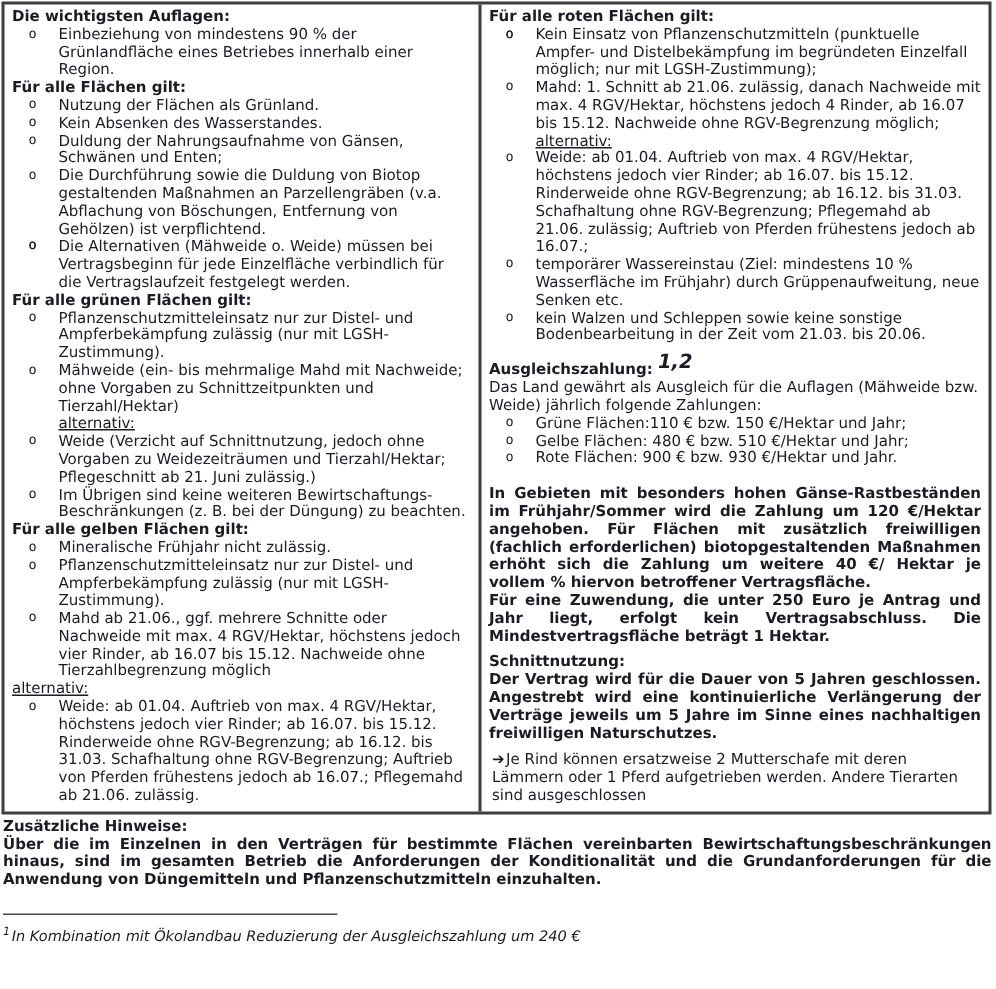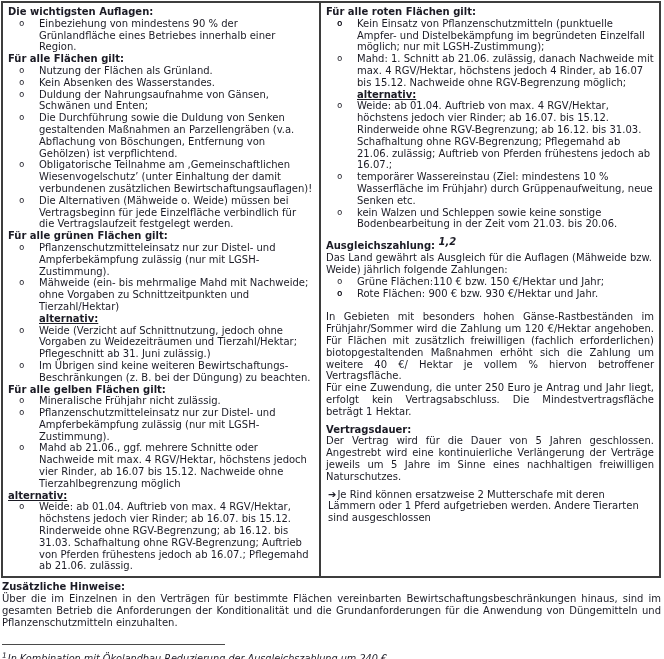--- a/index.html
+++ b/index.html
@@ -12,29 +12,29 @@
   }
   .table {
     display: flex; align-items: stretch;
     width: 660px; margin: 1px 16px 0 1px;
     border: 2px solid #3d3d3d;
   }
   .cell { padding: 3px 5px 4px 5px; }
   .cell.left  { width: 318px; border-right: 2px solid #3d3d3d; }
   .cell.right { flex: 1; }
   .h { font-weight: bold; }
-  .h sup.supit { font-style: italic; font-weight: bold; font-size: 10px; }
+  .h sup.supit { font-style: italic; font-weight: bold; font-size: 13px; }
   .li { position: relative; padding-left: 31px; }
   .li .m {
     position: absolute; left: 11px; top: 0;
     font-family: "DejaVu Sans Mono", monospace; font-size: 9px;
   }
-  .alt .u { text-decoration: underline; font-weight: bold; }
+  .alt .u { text-decoration: underline; }
   .alt.ind { padding-left: 31px; }
-  .p.j { text-align: justify; }
+  .p.j { text-align: justify; font-weight: bold; }
   .p.ar { padding-left: 2px; }
   .arrow { font-weight: bold; margin-right: 1px; }
   .gap { height: 6px; }
   .gap.lg { height: 12px; }
   .notes { margin: 3px 3px 16px 2px; }
   .fnsep { width: 223px; border-top: 1px solid #4a4a4a; margin: 16px 0 4px 2px; }
   .fn {
     font-style: italic; font-size: 9.7px; line-height: 13.5px; margin-left: 2px;
   }
   .fn sup { font-size: 7.5px; margin-right: 1px; }
@@ -43,28 +43,28 @@
 <body>
 
 <div class="table">
   <div class="cell left">
       <div class="h">Die wichtigsten Auflagen:</div>
       <div class="li"><span class="m">o</span><span class="t">Einbeziehung von mindestens 90 % der Grünlandfläche eines Betriebes innerhalb einer Region.</span></div>
       <div class="h">Für alle Flächen gilt:</div>
       <div class="li"><span class="m">o</span><span class="t">Nutzung der Flächen als Grünland.</span></div>
       <div class="li"><span class="m">o</span><span class="t">Kein Absenken des Wasserstandes.</span></div>
       <div class="li"><span class="m">o</span><span class="t">Duldung der Nahrungsaufnahme von Gänsen, Schwänen und Enten;</span></div>
-      <div class="li"><span class="m">o</span><span class="t">Die Durchführung sowie die Duldung von Senken gestaltenden Maßnahmen an Parzellengräben (v.a. Abflachung von Böschungen, Entfernung von Gehölzen) ist verpflichtend.</span></div>
-      <div class="li"><span class="m">o</span><span class="t">Obligatorische Teilnahme am ‚Gemeinschaftlichen Wiesenvogelschutz’ (unter Einhaltung der damit verbundenen zusätzlichen Bewirtschaftungsauflagen)!</span></div>
+      <div class="li"><span class="m">o</span><span class="t">Die Durchführung sowie die Duldung von Biotop gestaltenden Maßnahmen an Parzellengräben (v.a. Abflachung von Böschungen, Entfernung von Gehölzen) ist verpflichtend.</span></div>
+      <div class="li"><span class="m">o</span></div>
       <div class="li"><span class="m">o</span><span class="t">Die Alternativen (Mähweide o. Weide) müssen bei Vertragsbeginn für jede Einzelfläche verbindlich für die Vertragslaufzeit festgelegt werden.</span></div>
       <div class="h">Für alle grünen Flächen gilt:</div>
       <div class="li"><span class="m">o</span><span class="t">Pflanzenschutzmitteleinsatz nur zur Distel- und Ampferbekämpfung zulässig (nur mit LGSH-Zustimmung).</span></div>
       <div class="li"><span class="m">o</span><span class="t">Mähweide (ein- bis mehrmalige Mahd mit Nachweide; ohne Vorgaben zu Schnittzeitpunkten und Tierzahl/Hektar)</span></div>
       <div class="alt ind"><span class="u">alternativ:</span></div>
-      <div class="li"><span class="m">o</span><span class="t">Weide (Verzicht auf Schnittnutzung, jedoch ohne Vorgaben zu Weidezeiträumen und Tierzahl/Hektar; Pflegeschnitt ab 31. Juni zulässig.)</span></div>
+      <div class="li"><span class="m">o</span><span class="t">Weide (Verzicht auf Schnittnutzung, jedoch ohne Vorgaben zu Weidezeiträumen und Tierzahl/Hektar; Pflegeschnitt ab 21. Juni zulässig.)</span></div>
       <div class="li"><span class="m">o</span><span class="t">Im Übrigen sind keine weiteren Bewirtschaftungs-Beschränkungen (z. B. bei der Düngung) zu beachten.</span></div>
       <div class="h">Für alle gelben Flächen gilt:</div>
       <div class="li"><span class="m">o</span><span class="t">Mineralische Frühjahr nicht zulässig.</span></div>
       <div class="li"><span class="m">o</span><span class="t">Pflanzenschutzmitteleinsatz nur zur Distel- und Ampferbekämpfung zulässig (nur mit LGSH-Zustimmung).</span></div>
       <div class="li"><span class="m">o</span><span class="t">Mahd ab 21.06., ggf. mehrere Schnitte oder Nachweide mit max. 4 RGV/Hektar, höchstens jedoch vier Rinder, ab 16.07 bis 15.12. Nachweide ohne Tierzahlbegrenzung möglich</span></div>
       <div class="alt"><span class="u">alternativ:</span></div>
       <div class="li"><span class="m">o</span><span class="t">Weide: ab 01.04. Auftrieb von max. 4 RGV/Hektar, höchstens jedoch vier Rinder; ab 16.07. bis 15.12. Rinderweide ohne RGV-Begrenzung; ab 16.12. bis 31.03. Schafhaltung ohne RGV-Begrenzung; Auftrieb von Pferden frühestens jedoch ab 16.07.; Pflegemahd ab 21.06. zulässig.</span></div>
     </div>
   <div class="cell right">
       <div class="h">Für alle roten Flächen gilt:</div>
@@ -72,27 +72,27 @@
       <div class="li"><span class="m">o</span><span class="t">Kein Einsatz von Pflanzenschutzmitteln (punktuelle Ampfer- und Distelbekämpfung im begründeten Einzelfall möglich; nur mit LGSH-Zustimmung);</span></div>
       <div class="li"><span class="m">o</span><span class="t">Mahd: 1. Schnitt ab 21.06. zulässig, danach Nachweide mit max. 4 RGV/Hektar, höchstens jedoch 4 Rinder, ab 16.07 bis 15.12. Nachweide ohne RGV-Begrenzung möglich;</span></div>
       <div class="alt ind"><span class="u">alternativ:</span></div>
       <div class="li"><span class="m">o</span><span class="t">Weide: ab 01.04. Auftrieb von max. 4 RGV/Hektar, höchstens jedoch vier Rinder; ab 16.07. bis 15.12. Rinderweide ohne RGV-Begrenzung; ab 16.12. bis 31.03. Schafhaltung ohne RGV-Begrenzung; Pflegemahd ab 21.06. zulässig; Auftrieb von Pferden frühestens jedoch ab 16.07.;</span></div>
       <div class="li"><span class="m">o</span><span class="t">temporärer Wassereinstau (Ziel: mindestens 10 % Wasserfläche im Frühjahr) durch Grüppenaufweitung, neue Senken etc.</span></div>
       <div class="li"><span class="m">o</span><span class="t">kein Walzen und Schleppen sowie keine sonstige Bodenbearbeitung in der Zeit vom 21.03. bis 20.06.</span></div>
       <div class="gap"></div>
       <div class="h">Ausgleichszahlung: <sup class="supit">1,2</sup></div>
       <div class="p">Das Land gewährt als Ausgleich für die Auflagen (Mähweide bzw. Weide) jährlich folgende Zahlungen:</div>
       <div class="li"><span class="m">o</span><span class="t">Grüne Flächen:110 € bzw. 150 €/Hektar und Jahr;</span></div>
-      <div class="li"><span class="m">o</span></div>
+      <div class="li"><span class="m">o</span><span class="t">Gelbe Flächen: 480 € bzw. 510 €/Hektar und Jahr;</span></div>
       <div class="li"><span class="m">o</span><span class="t">Rote Flächen: 900 € bzw. 930 €/Hektar und Jahr.</span></div>
       <div class="gap lg"></div>
       <div class="p j">In Gebieten mit besonders hohen Gänse-Rastbeständen im Frühjahr/Sommer wird die Zahlung um 120 €/Hektar angehoben. Für Flächen mit zusätzlich freiwilligen (fachlich erforderlichen) biotopgestaltenden Maßnahmen erhöht sich die Zahlung um weitere 40 €/ Hektar je vollem % hiervon betroffener Vertragsfläche.</div>
       <div class="p j">Für eine Zuwendung, die unter 250 Euro je Antrag und Jahr liegt, erfolgt kein Vertragsabschluss. Die Mindestvertragsfläche beträgt 1 Hektar.</div>
       <div class="gap"></div>
-      <div class="h">Vertragsdauer:</div>
+      <div class="h">Schnittnutzung:</div>
       <div class="p j">Der Vertrag wird für die Dauer von 5 Jahren geschlossen. Angestrebt wird eine kontinuierliche Verlängerung der Verträge jeweils um 5 Jahre im Sinne eines nachhaltigen freiwilligen Naturschutzes.</div>
       <div class="gap"></div>
       <div class="p ar"><span class="arrow">➔</span><span>Je Rind können ersatzweise 2 Mutterschafe mit deren Lämmern oder 1 Pferd aufgetrieben werden. Andere Tierarten sind ausgeschlossen</span></div>
     </div>
 </div>
 
 <div class="notes">
   <div class="h">Zusätzliche Hinweise:</div>
   <div class="p j">Über die im Einzelnen in den Verträgen für bestimmte Flächen vereinbarten Bewirtschaftungsbeschränkungen hinaus, sind im gesamten Betrieb die Anforderungen der Konditionalität und die Grundanforderungen für die Anwendung von Düngemitteln und Pflanzenschutzmitteln einzuhalten.</div>
 </div>

